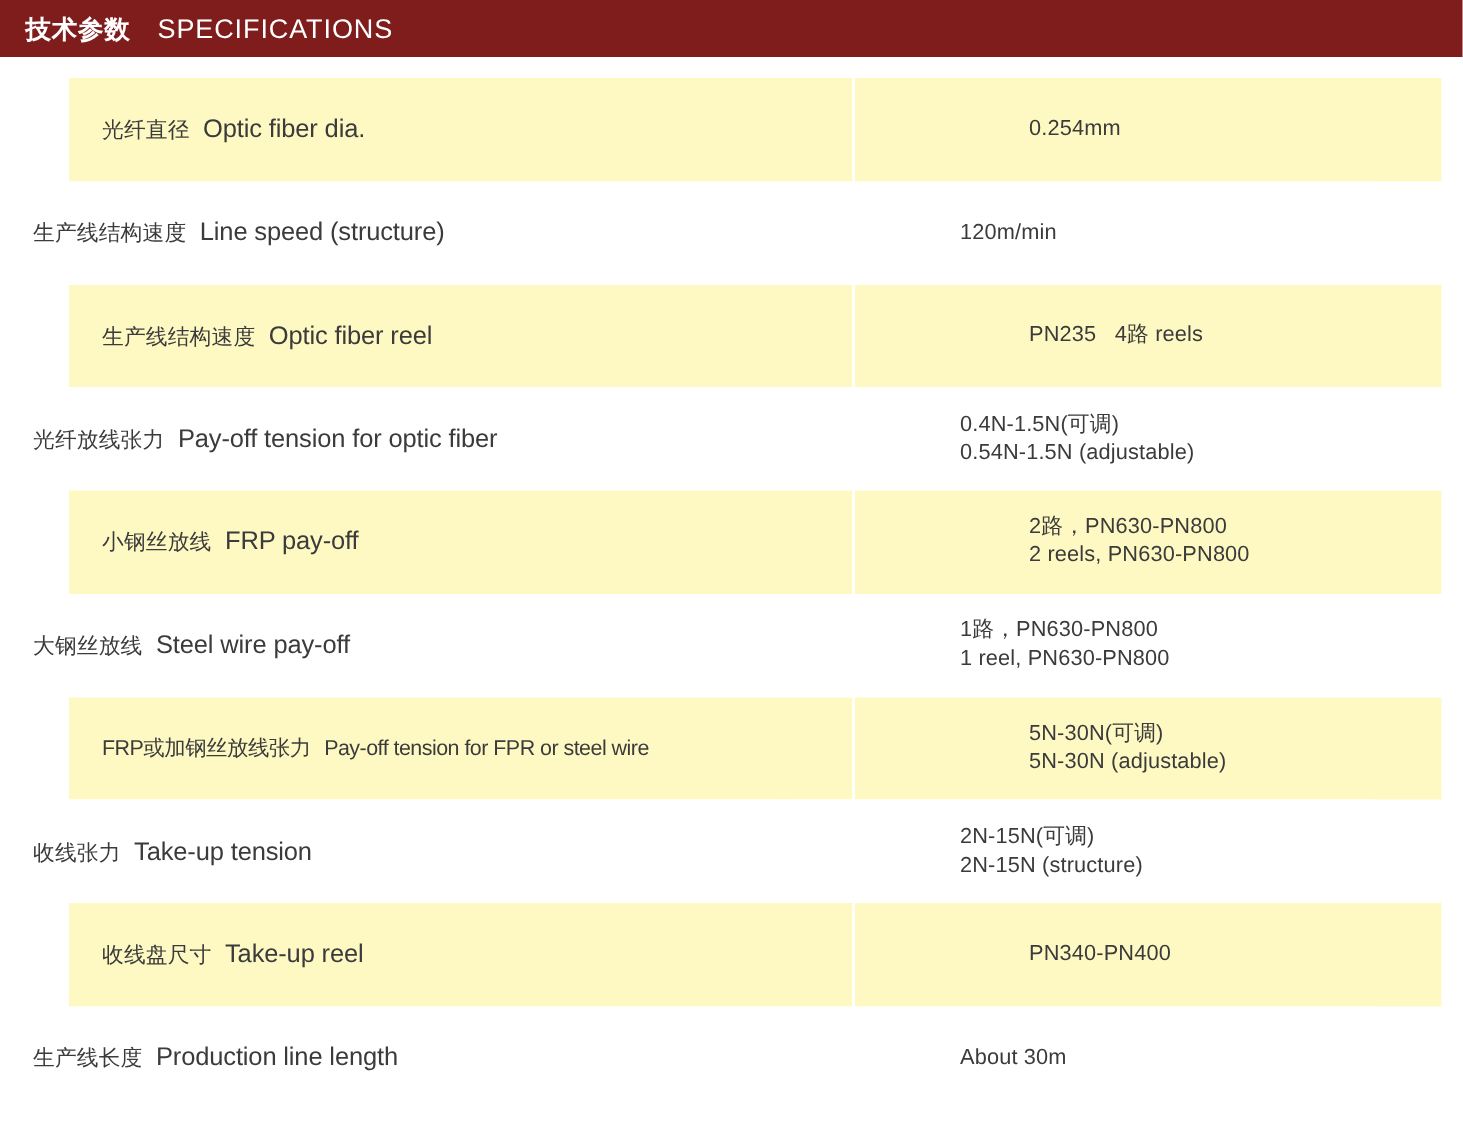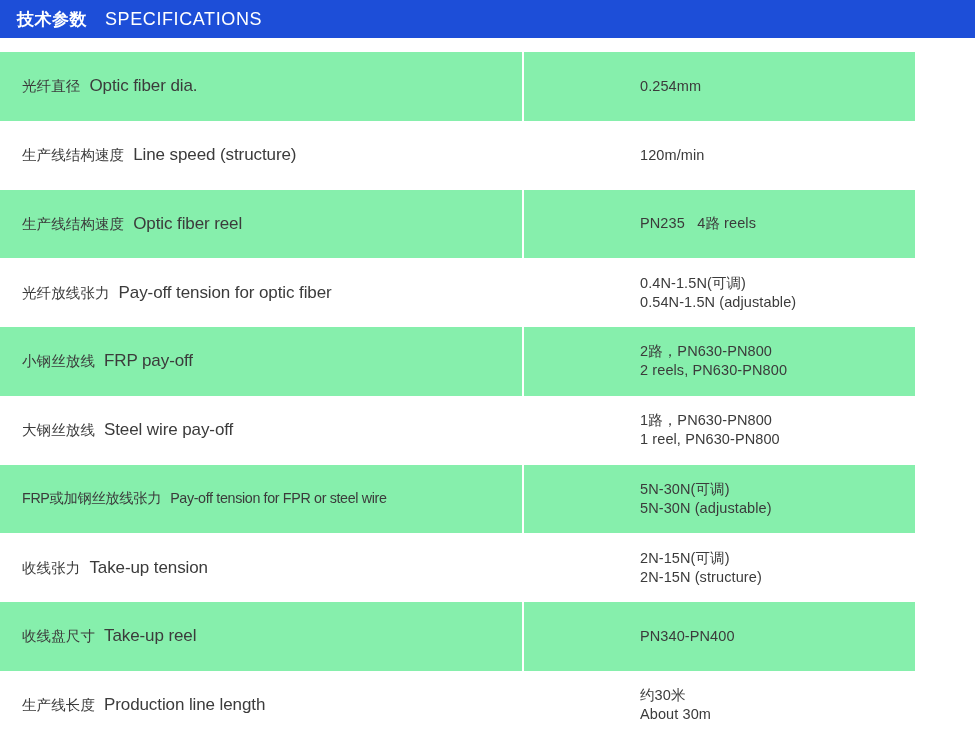--- a/index.html
+++ b/index.html
@@ -22,21 +22,21 @@
     background: #ffffff;
   }
 
   
   .spec-header {
     position: absolute;
     left: 0;
     top: 0;
     width: 975px;
     height: 38px;
-    background: #1d4ed8;
+    background: #7f1d1d;
     display: flex;
     align-items: center;
   }
   .spec-header .title-cn {
     color: #ffffff;
     font-size: 17px;
     font-weight: bold;
     letter-spacing: 0.5px;
     margin-left: 17px;
     white-space: nowrap;
@@ -84,21 +84,22 @@
 
   .spec-row .cell-value {
     left: 524px;
     width: 391px;
     padding-left: 116px;
     padding-right: 12px;
   }
 
   
   .spec-row.shaded .cell {
-    background: #86efac;
+    background: #fef9c3;
+    margin-left: 46px;
   }
   
   .spec-row.plain .cell {
     background: #ffffff;
   }
 
   .label-cn {
     font-size: 14.5px;
     color: #3b3b3b;
     white-space: nowrap;
@@ -250,19 +251,18 @@
         </div>
       </div>
       <div class="spec-row plain">
         <div class="cell cell-label">
           <div class="label-line">
             <span class="label-cn">生产线长度</span>
             <span class="label-en">Production line length</span>
           </div>
         </div>
         <div class="cell cell-value">
-          <div class="value-line">约30米</div>
           <div class="value-line">About 30m</div>
         </div>
       </div>
     </div>
 
 </div>
 
 </body></html>

